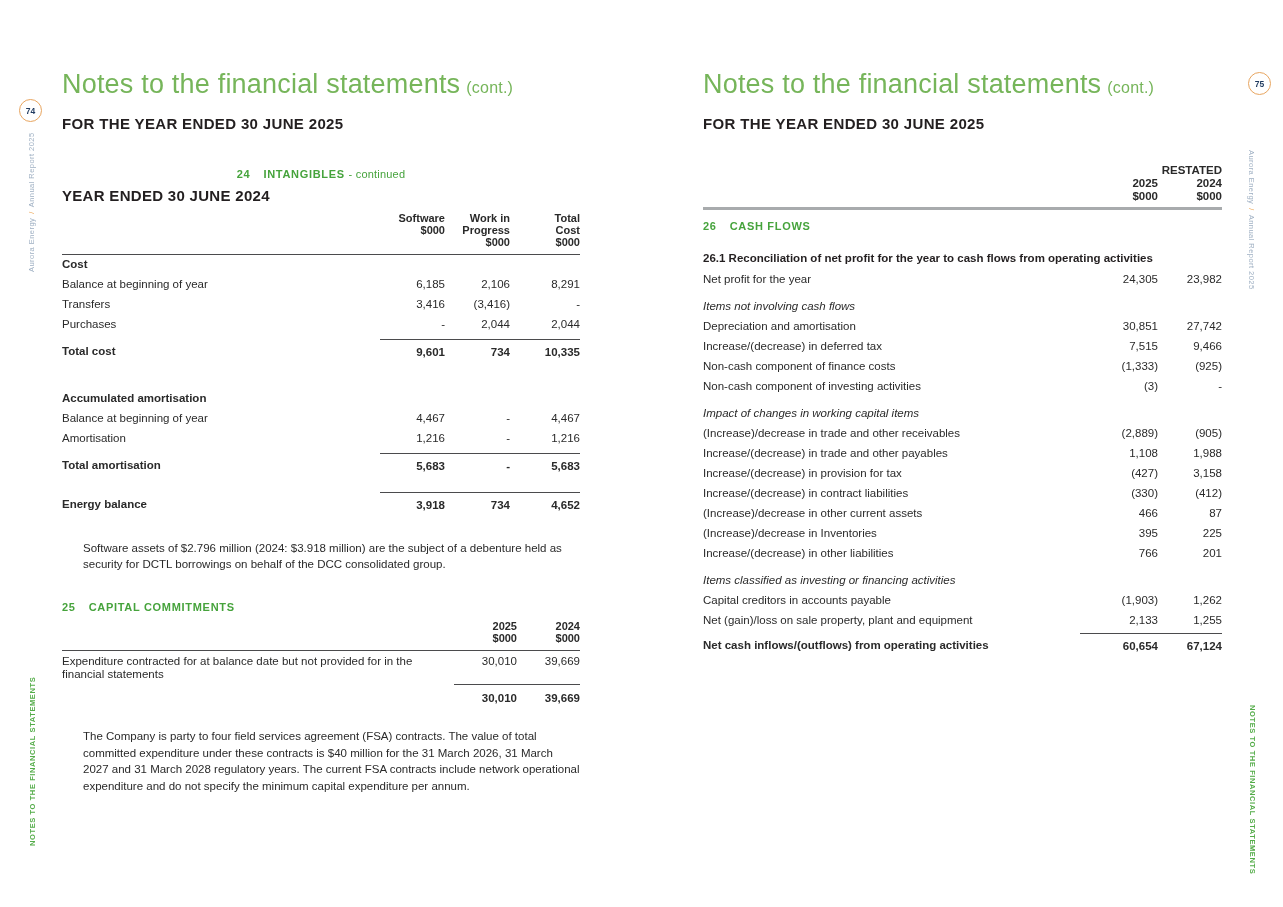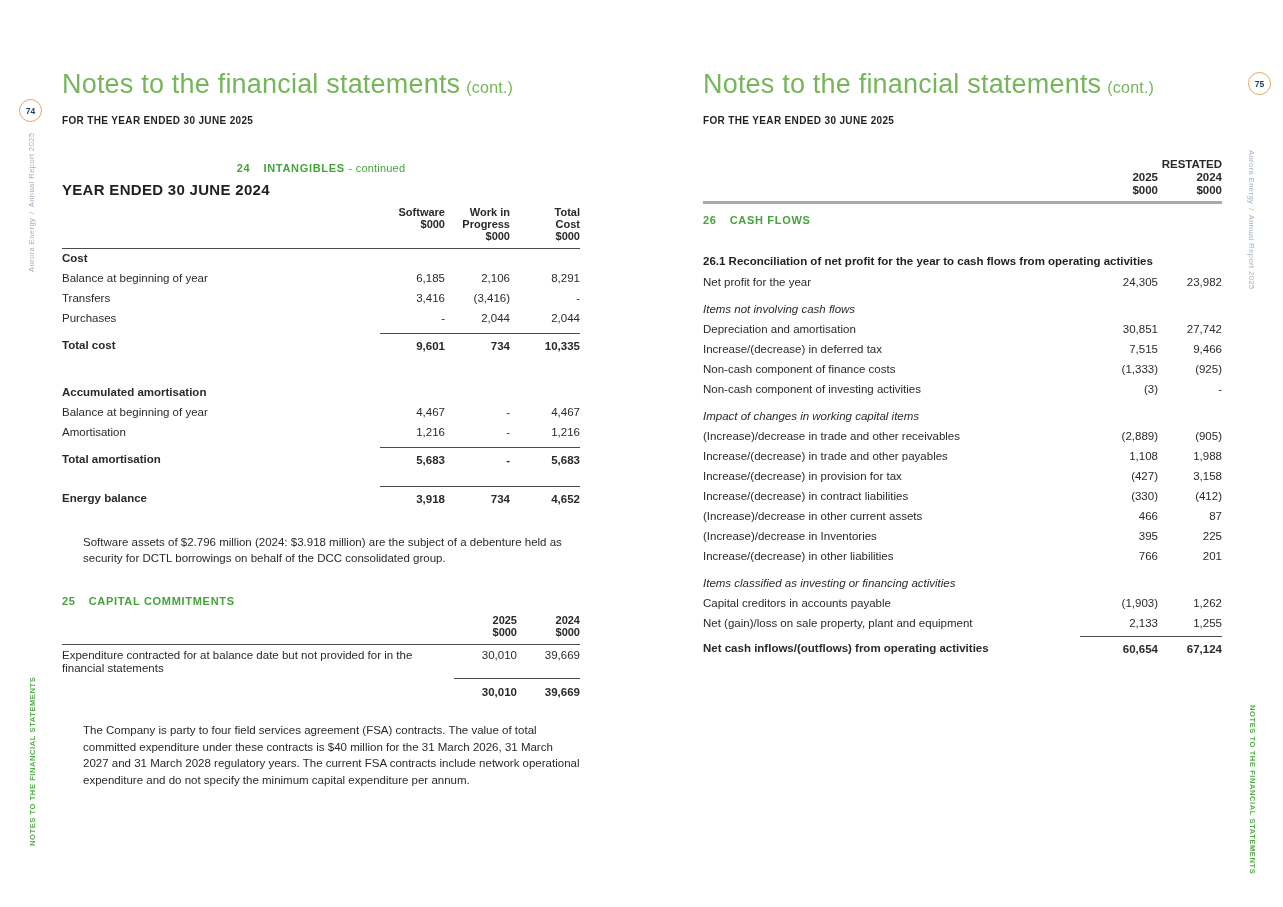--- a/index.html
+++ b/index.html
@@ -26,21 +26,21 @@
   .v-brand-right  { left:1256px; top:150px; }
   .v-green-right  { left:1257px; top:705px; }
 
   
   .content { position:absolute; top:70px; }
   .content-left  { left:62px;  width:518px; }
   .content-right { left:703px; width:519px; }
 
   h1.doc-title { font-size:27px; font-weight:400; letter-spacing:.2px; color:#76b55a; line-height:28px; }
   h1.doc-title .suffix { font-size:16px; letter-spacing:.2px; margin-left:6px; }
-  .subtitle { margin-top:13px; font-size:10px; font-weight:700; letter-spacing:.35px; color:#231f20; }
+  .subtitle { margin-top:13px; font-size:15px; font-weight:700; letter-spacing:.35px; color:#231f20; }
 
   .sec-heading { font-size:11px; font-weight:700; letter-spacing:.7px; color:#46a33c; }
   .sec-heading .sec-num { margin-right:13px; }
   .sec-heading .sec-suffix { font-weight:400; letter-spacing:.2px; }
   .sec-24 { margin-top:36px;text-align:center; }
   .sec-25 { margin-top:28px; }
   .sec-26 { margin-top:10px; }
   .year-heading { margin-top:7px; font-size:15px; font-weight:700; letter-spacing:.3px; color:#231f20; }
 
   
@@ -67,21 +67,21 @@
   .row.total .lbl  { padding-top:6.5px; }
   .row.group { margin-top:7px; }
 
   .note { margin-top:24px; padding-left:21px; font-size:11.5px; line-height:16.5px; color:#2a2a2a; }
   .note-25 { margin-top:20px; }
 
   
   .rhead { margin-top:32px; font-size:11px; font-weight:700; }
   .rhead .row { padding:0; line-height:13px; }
   .thick-rule { margin-top:4px; height:2.5px; background:#a8abad; }
-  .sub-26 { margin-top:29px; font-size:11.5px; font-weight:700; color:#231f20; }
+  .sub-26 { margin-top:20px; font-size:11.5px; font-weight:700; color:#231f20; }
   .tbl-26 { margin-top:6px; }
 </style>
 </head>
 <body>
 
 <div class="spread">
 
   <div class="badge badge-left">
     <span>74</span>
   </div>

